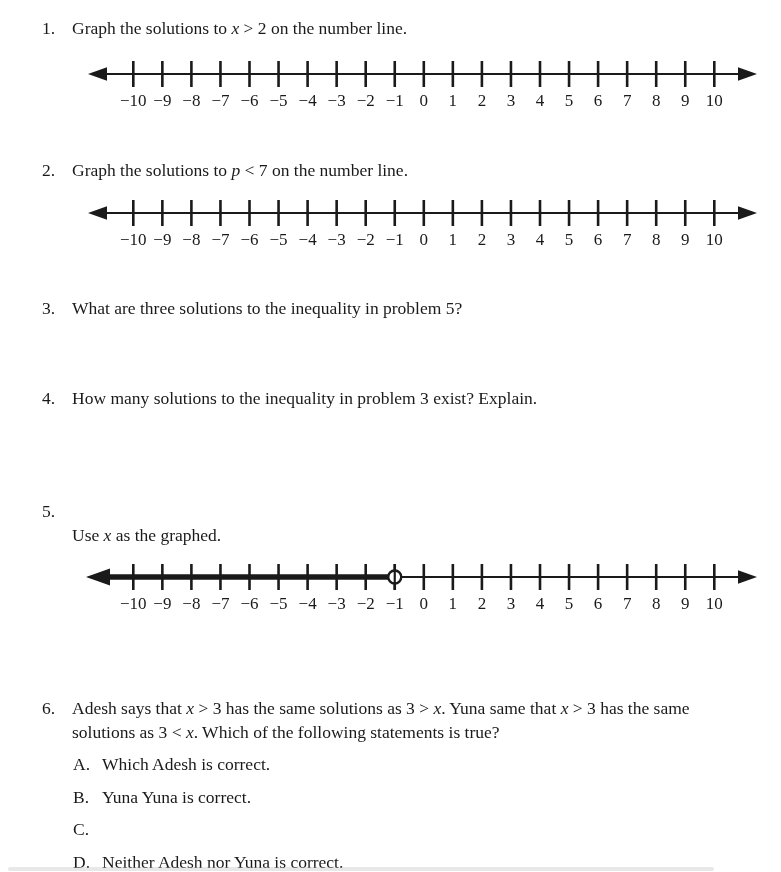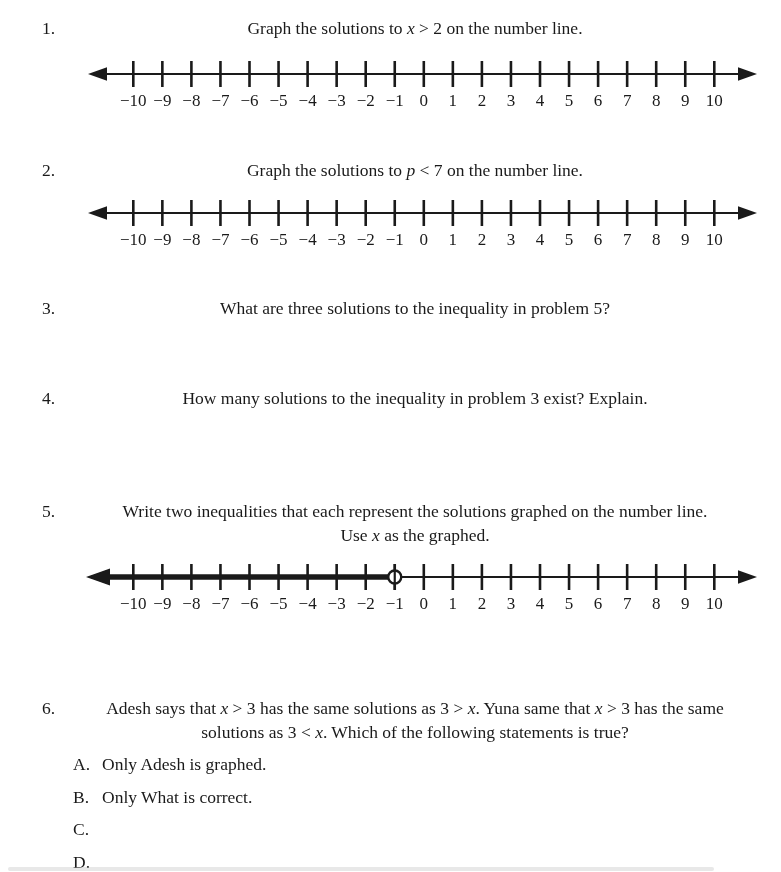--- a/index.html
+++ b/index.html
@@ -18,21 +18,21 @@
   .prob {
     position: absolute;
     left: 42px;
     width: 716px;
     display: flex;
     align-items: flex-start;
     font-size: 17.5px;
     line-height: 24px;
   }
   .prob .num { flex: 0 0 30px; }
-  .prob .ptext { flex: 1; text-align: center; }
+  .prob .ptext { flex: 1; }
   .var { font-style: italic; }
   .nl {
     position: absolute;
     left: 0;
     width: 781px;
     height: 62px;
     display: block;
   }
   svg text { font-family: "Liberation Serif", serif; }
   .choice {
@@ -166,21 +166,21 @@
     <div class="ptext"><span>What are three solutions to the inequality in problem 5?</span></div>
   </div>
 
   <div class="prob" style="top:386px">
     <span class="num">4.</span>
     <div class="ptext"><span>How many solutions to the inequality in problem 3 exist? Explain.</span></div>
   </div>
 
   <div class="prob" style="top:499px">
     <span class="num">5.</span>
-    <div class="ptext"><span>Write two inequalities that each represent the solutions graphed on the number line.</span><br><span>Use </span><span class="var">x</span><span> as the graphed.</span></div>
+    <div class="ptext"><br><span>Use </span><span class="var">x</span><span> as the graphed.</span></div>
   </div>
   <svg class="nl" style="top:552px" viewBox="0 0 781 62">
       <line x1="104" y1="25" x2="741" y2="25" stroke="#1a1a1a" stroke-width="2.2"></line>
       <polygon points="88,25 107,18.2 107,31.8" fill="#1a1a1a"></polygon>
       <polygon points="757,25 738,18.2 738,31.8" fill="#1a1a1a"></polygon>
       <line x1="133.3" y1="12" x2="133.3" y2="38" stroke="#1a1a1a" stroke-width="2.6"></line>
       <text x="133.3" y="57" text-anchor="middle" font-size="17" fill="#1a1a1a">−10</text>
       <line x1="162.35000000000002" y1="12" x2="162.35000000000002" y2="38" stroke="#1a1a1a" stroke-width="2.6"></line>
       <text x="162.35000000000002" y="57" text-anchor="middle" font-size="17" fill="#1a1a1a">−9</text>
       <line x1="191.4" y1="12" x2="191.4" y2="38" stroke="#1a1a1a" stroke-width="2.6"></line>
@@ -227,28 +227,29 @@
       <line x1="394.75" y1="12" x2="394.75" y2="38" stroke="#1a1a1a" stroke-width="2.2"></line>
     </svg>
 
   <div class="prob" style="top:696px">
     <span class="num">6.</span>
     <div class="ptext"><span>Adesh says that </span><span class="var">x</span><span> &gt; 3 has the same solutions as 3 &gt; </span><span class="var">x</span><span>. Yuna same that </span><span class="var">x</span><span> &gt; 3 has the same</span><br><span>solutions as 3 &lt; </span><span class="var">x</span><span>. Which of the following statements is true?</span></div>
   </div>
 
   <div class="choice" style="top:753px">
     <span class="clabel">A.</span>
-    <span>Only Adesh is graphed.</span>
+    <span>Which Adesh is correct.</span>
   </div>
   <div class="choice" style="top:786px">
     <span class="clabel">B.</span>
-    <span>Only What is correct.</span>
+    <span>Yuna Yuna is correct.</span>
   </div>
   <div class="choice" style="top:818px">
     <span class="clabel">C.</span>
   </div>
   <div class="choice" style="top:851px">
     <span class="clabel">D.</span>
+    <span>Neither Adesh nor Yuna is correct.</span>
   </div>
 
   <div class="artifact"></div>
 
 </div>
 
 </body></html>

